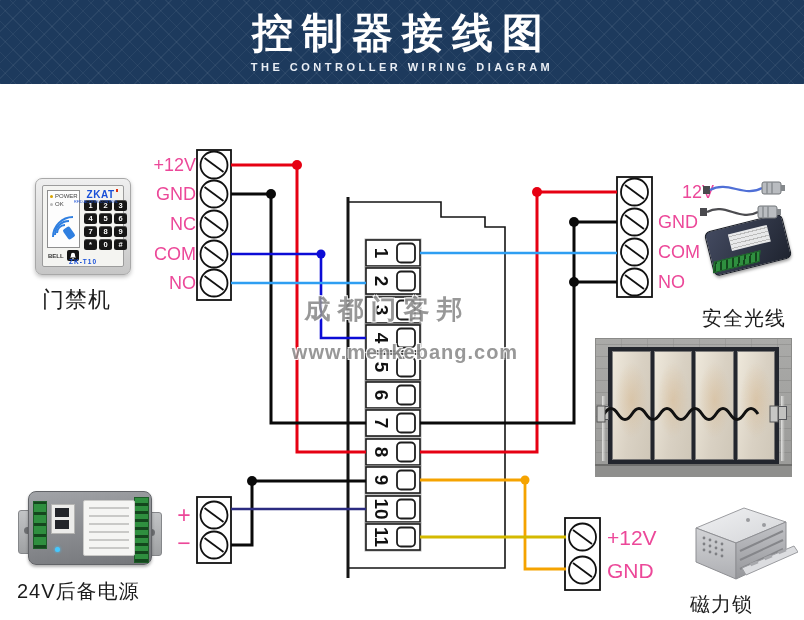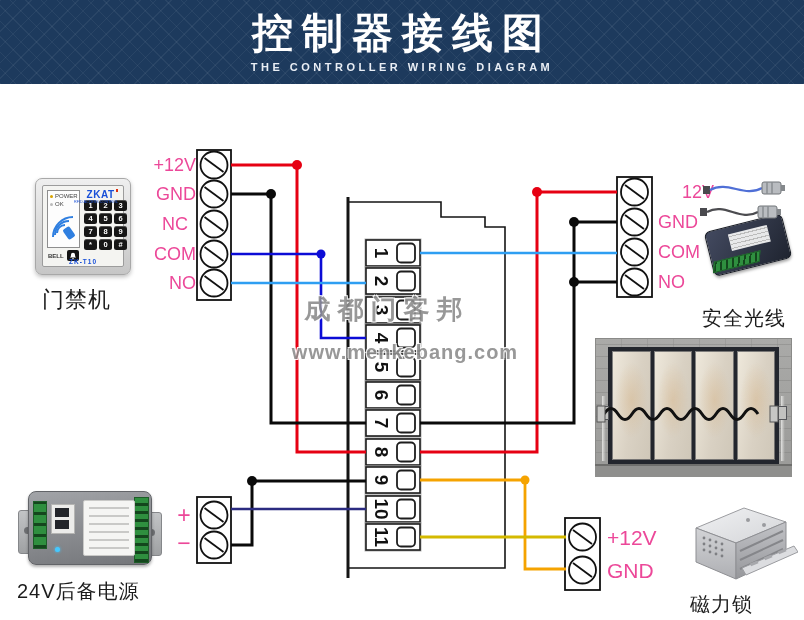--- a/index.html
+++ b/index.html
@@ -325,21 +325,21 @@
         <rect x="758" y="206" width="19" height="12" rx="2" fill="#b9bcc0" stroke="#707478" stroke-width="1"></rect>
         <line x1="763" y1="206" x2="763" y2="218" stroke="#8a8e92" stroke-width="1.5"></line>
         <line x1="768" y1="206" x2="768" y2="218" stroke="#8a8e92" stroke-width="1.5"></line>
         <rect x="777" y="209" width="4" height="6" fill="#84888c"></rect>
       </g>
     </g>
   </svg>
 
   <div class="lbl t-left" style="left:130px;top:155px;">+12V</div>
   <div class="lbl t-left" style="left:130px;top:184px;">GND</div>
-  <div class="lbl t-left" style="left:114px;top:214px;padding-left:8px;">NC</div>
+  <div class="lbl t-left" style="left:122px;top:214px;padding-left:8px;">NC</div>
   <div class="lbl t-left" style="left:130px;top:244px;">COM</div>
   <div class="lbl t-left" style="left:130px;top:273px;">NO</div>
 
   <div class="lbl t-right" style="left:658px;top:182px;margin-left:24px;">12V</div>
   <div class="lbl t-right" style="left:658px;top:212px;">GND</div>
   <div class="lbl t-right" style="left:658px;top:242px;">COM</div>
   <div class="lbl t-right" style="left:658px;top:272px;">NO</div>
 
   <div class="lbl" style="left:176px;top:502px;width:16px;text-align:center;font-size:23px;">+</div>
   <div class="lbl" style="left:176px;top:530px;width:16px;text-align:center;font-size:23px;">−</div>

